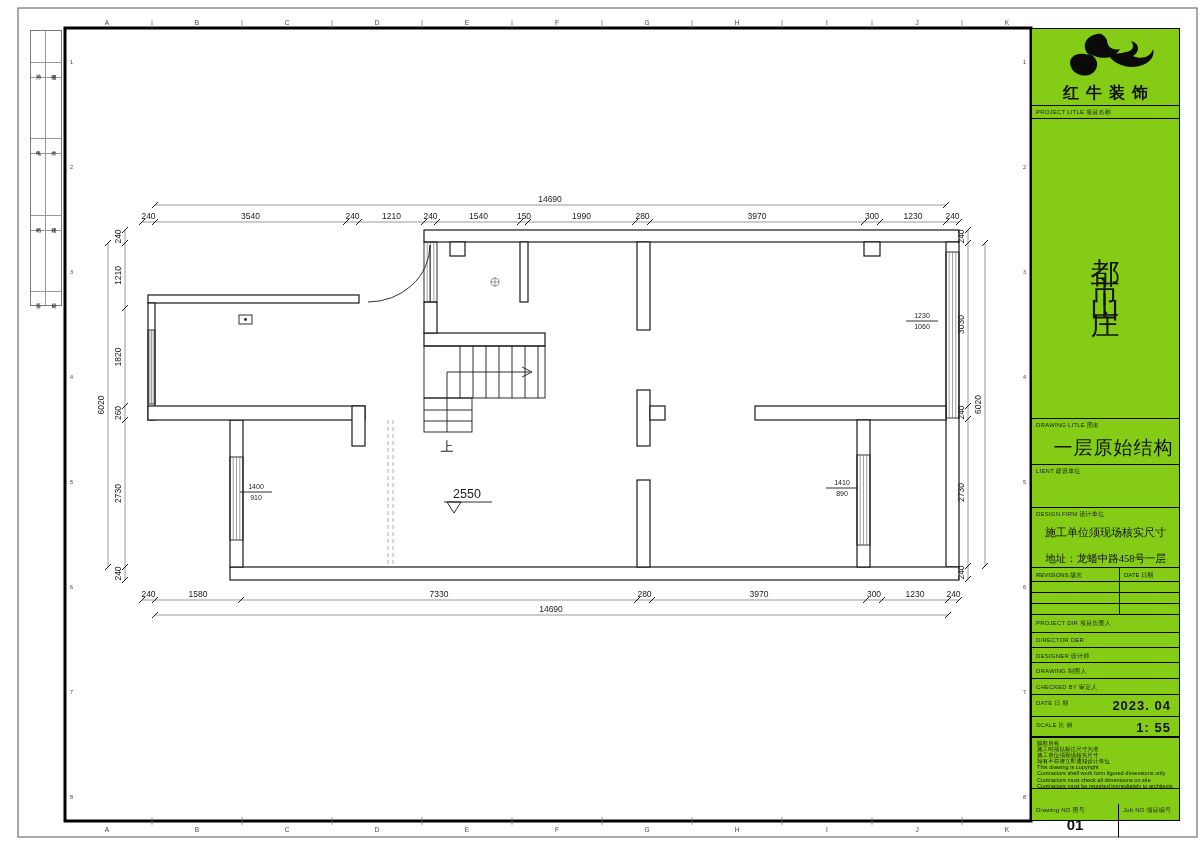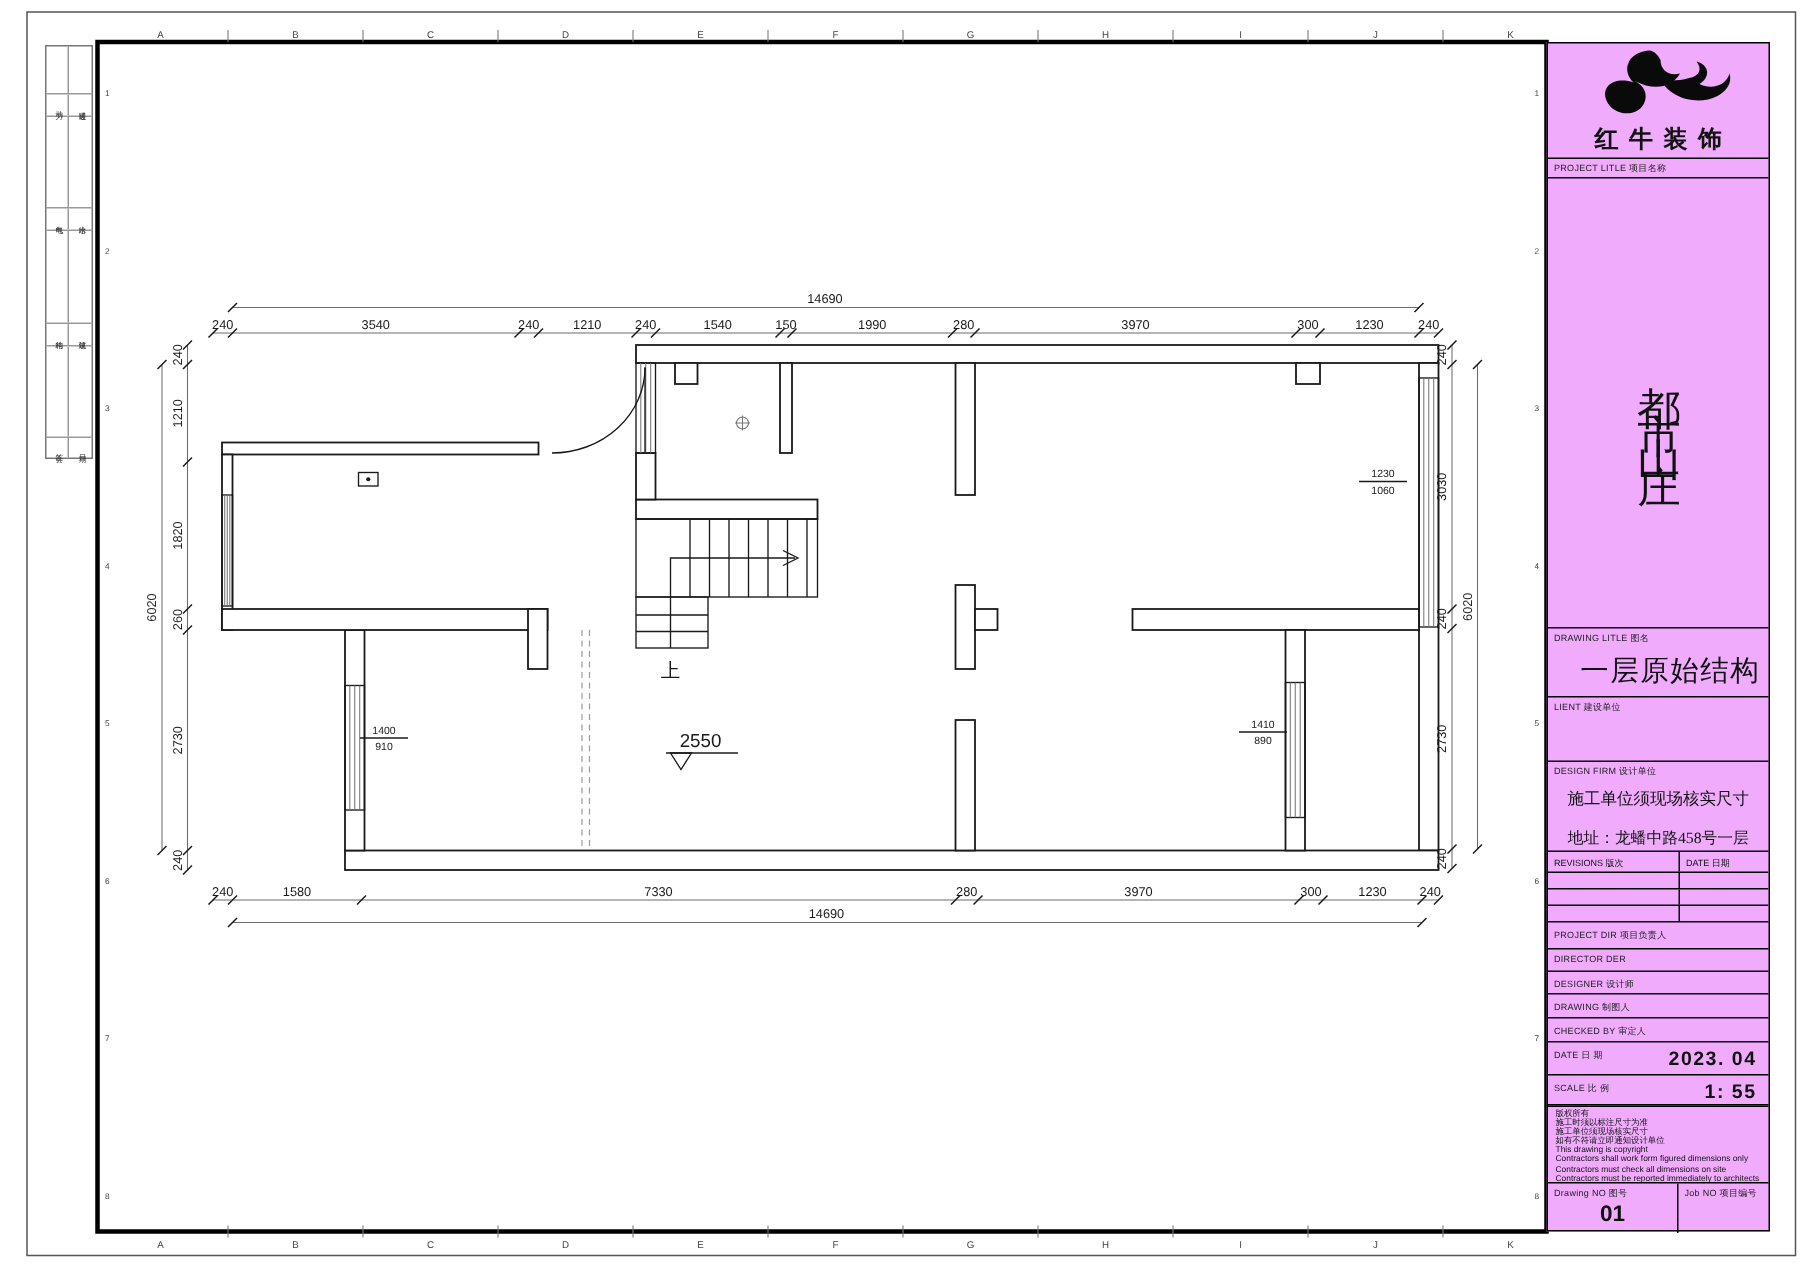--- a/index.html
+++ b/index.html
@@ -16,21 +16,21 @@
   .gn{font-size:5.5px;fill:#444;}
   .wall{fill:#fff;stroke:#1a1a1a;stroke-width:1.2;}
   .thin{fill:none;stroke:#1a1a1a;stroke-width:0.9;}
   .tick{stroke:#1a1a1a;stroke-width:1;fill:none;}
   .chain{stroke:#6d6d6d;stroke-width:0.7;fill:none;}
   .lite{stroke:#777;stroke-width:0.7;fill:none;}
   .beam{stroke:#9a9a9a;stroke-width:0.8;stroke-dasharray:4 3;fill:none;}
 
   
   .tb{position:absolute;left:1031px;top:28px;width:149px;height:793px;
-      border:1px solid #000;box-sizing:border-box;background:#f0abfc;}
+      border:1px solid #000;box-sizing:border-box;background:#84cc16;}
   .tb .sec{box-sizing:border-box;border-bottom:1px solid #000;overflow:hidden;position:relative;}
   .tb .lab{font-size:6px;color:#222;padding:2px 0 0 4px;letter-spacing:.2px;}
   .s-logo{height:77px;text-align:center;}
   .s-logo svg{position:static;display:block;margin:2px auto 0;}
   .brand{font-size:16px;font-weight:bold;letter-spacing:7px;padding-left:7px;
          font-family:"Liberation Serif",serif;}
   .s-plabel{height:13px;}
   .s-pname{height:300px;display:flex;align-items:center;justify-content:center;}
   .pname{writing-mode:vertical-rl;text-orientation:upright;font-size:29px;letter-spacing:17px;
          font-family:"Liberation Serif",serif;}
@@ -46,21 +46,21 @@
   .revhead div{font-size:6px;padding:3px 0 0 4px;box-sizing:border-box;}
   .revhead div:last-child{border-left:1px solid #000;}
   .revrow{display:grid;grid-template-columns:1fr 60px;height:11px;border-bottom:1px solid #000;box-sizing:border-box;}
   .revrow div:last-child{border-left:1px solid #000;}
   .revrow:last-child{border-bottom:none;}
   .prow{box-sizing:border-box;border-bottom:1px solid #000;position:relative;}
   .prow .lab{position:absolute;left:0;top:2px;}
   .pval{position:absolute;right:8px;top:3px;font-size:13px;font-weight:bold;letter-spacing:1px;}
   .s-notes{height:52px;border-top:1.5px solid #000;padding:2px 0 0 5px;box-sizing:border-box;}
   .note{font-size:5.6px;line-height:6.1px;color:#111;}
-  .s-no{height:33px;display:grid;grid-template-columns:86px 1fr;border-bottom:none !important;}
+  .s-no{height:33px;display:grid;grid-template-columns:86px 1fr;border-bottom:none !important;margin-top:15px;}
   .s-no>div{box-sizing:border-box;position:relative;}
   .s-no>div:last-child{border-left:1px solid #000;}
   .dno{text-align:center;font-size:15px;font-weight:bold;margin-top:1px;}
 
   
   .sig{position:absolute;left:30px;top:30px;width:32px;height:276px;border:1px solid #777;
        box-sizing:border-box;display:flex;flex-direction:column;}
   .sig .r{display:grid;grid-template-columns:1fr 1fr;box-sizing:border-box;border-bottom:1px solid #999;}
   .sig .r:last-child{border-bottom:none;}
   .sig .c{border-right:1px solid #999;display:flex;align-items:center;justify-content:center;}

